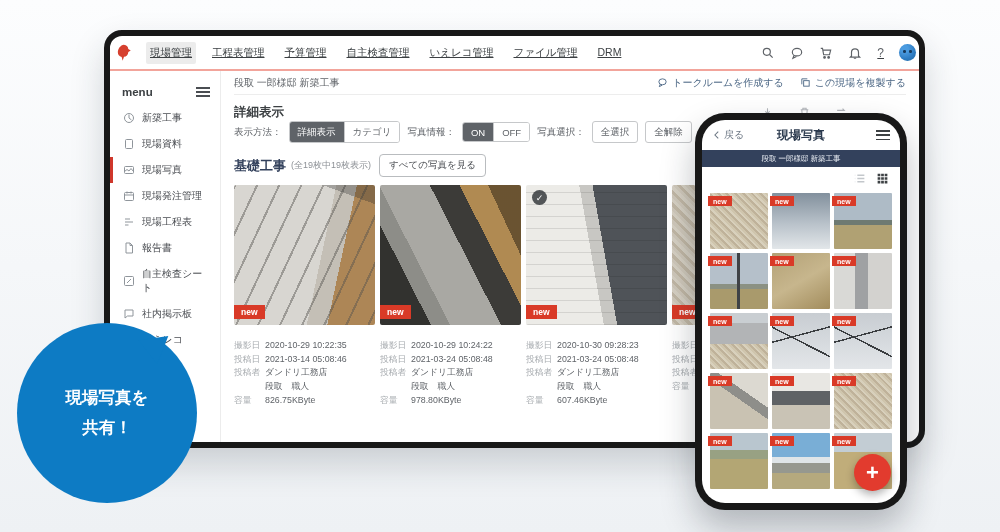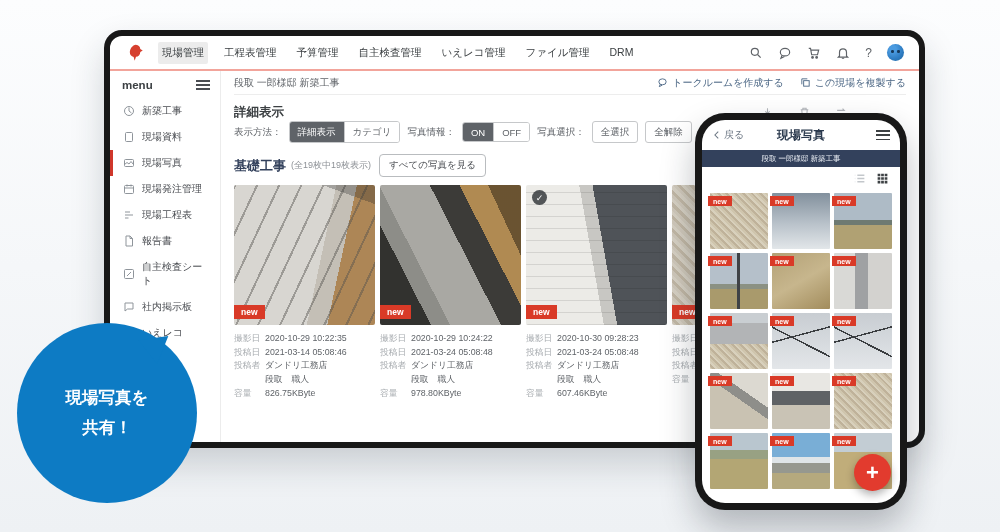--- a/index.html
+++ b/index.html
@@ -6,40 +6,40 @@
   html,body { width:1000px; height:532px; }
   body { font-family:"Liberation Sans","DejaVu Sans",sans-serif; color:#3c4043; }
   #canvas { position:relative; width:1000px; height:532px; overflow:hidden;
             background:linear-gradient(180deg,#fcfdfe 0%,#eef1f4 100%); }
 
   
   .window { position:absolute; left:104px; top:30px; width:821px; height:418px;
             background:#fff; border:6px solid #181818; border-radius:18px;
             box-shadow:0 16px 34px rgba(30,40,50,.18); overflow:hidden;
             display:flex; flex-direction:column; z-index:1; }
-  .topbar { height:33px; flex:none; display:flex; align-items:center; gap:13px; padding:0 15px; }
+  .topbar { height:33px; flex:none; display:flex; align-items:center; gap:13px; padding:0 3px;text-decoration:underline; }
   .logo { width:20px; height:20px; flex:none; display:flex; }
   .nav { display:flex; gap:12px; font-size:10.5px; color:#3c4043; white-space:nowrap; }
   .nav-item { padding:4px 4px; cursor:pointer; }
   .nav-item.active { background:#ececec; border-radius:2px; }
   .top-icons { margin-left:auto; display:flex; align-items:center; gap:15px; color:#5f6368; }
   .tico { width:14px; height:14px; display:flex; }
   .tico svg { width:100%; height:100%; }
   .help-q { font-size:12px; color:#5f6368; }
   .avatar { width:17px; height:17px; border-radius:50%;
             background:radial-gradient(circle at 35% 30%, #4b9be0 0 20%, #2e7cc2 60%, #1f669f 100%);
             position:relative; }
   .avatar::after { content:""; position:absolute; left:4px; top:6px; width:2.5px; height:2.5px;
             border-radius:50%; background:#16395c; box-shadow:6px 0 0 #16395c; }
   .red-line { height:2px; flex:none; background:#f2a49b; }
 
   .winbody { flex:1; display:flex; min-height:0; }
 
   
-  .sidebar { width:111px; flex:none; border-right:1px solid #ececec; padding-top:3px; }
+  .sidebar { width:111px; flex:none; border-right:1px solid #ececec; padding-top:10px; }
   .sb-head { display:flex; align-items:center; justify-content:space-between;
              padding:5px 10px 7px 12px; font-weight:bold; font-size:11.5px; color:#3c4043; }
   .burger { width:14px; height:10px;
             background:repeating-linear-gradient(180deg,#4a4d52 0 1.6px,transparent 1.6px 4.2px);
             cursor:pointer; }
   .sb-item { display:flex; align-items:center; gap:7px; padding:6px 8px 6px 10px;
              font-size:10px; color:#4a4d52; border-left:3px solid transparent; cursor:pointer; }
   .sb-item.active { border-left-color:#cf372b; }
   .sb-ico { width:12px; height:12px; flex:none; color:#8f959b; display:flex; }
   .sb-ico svg { width:100%; height:100%; }
@@ -77,21 +77,21 @@
               padding:4px 9px; font-size:9.5px; color:#4a4d52; margin-left:3px; cursor:pointer; }
 
   .cards { display:flex; gap:5px; margin-top:8px; }
   .card { width:141px; flex:none; }
   .thumb { height:140px; position:relative; border-radius:2px; overflow:hidden; cursor:pointer; }
   .badge { position:absolute; left:0; bottom:6px; background:#d93a27; color:#fff;
            font-size:8.5px; font-weight:bold; padding:2px 7px; }
   .check { position:absolute; top:5px; left:6px; width:15px; height:15px; border-radius:50%;
            background:rgba(40,44,48,.78); color:#fff; font-size:9px;
            display:flex; align-items:center; justify-content:center; cursor:pointer; }
-  .meta { padding-top:7px; font-size:8.8px; line-height:1.55; color:#5f6368; }
+  .meta { padding-top:14px; font-size:8.8px; line-height:1.55; color:#5f6368; }
   .mrow { display:flex; }
   .mlabel { width:31px; flex:none; color:#a8acb0; }
   .mval { flex:1; white-space:pre-line; }
 
   
   .p1 { background:
         linear-gradient(200deg, rgba(40,40,40,.30) 0 10%, transparent 10%),
         repeating-linear-gradient(115deg, rgba(84,82,78,.45) 0 2px, transparent 2px 20px),
         linear-gradient(102deg, #d8d6d1 0 60%, #c4bfb6 60% 72%, #ad8656 72% 100%); }
   .p2 { background:

